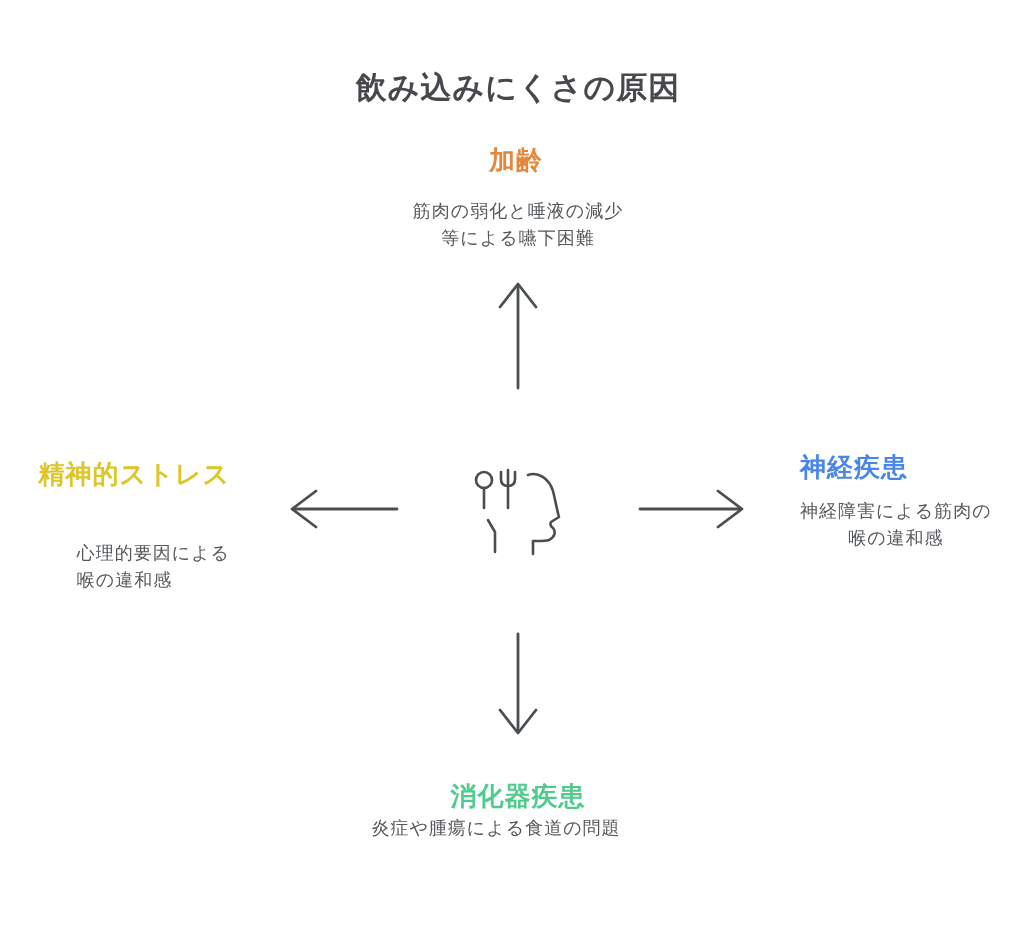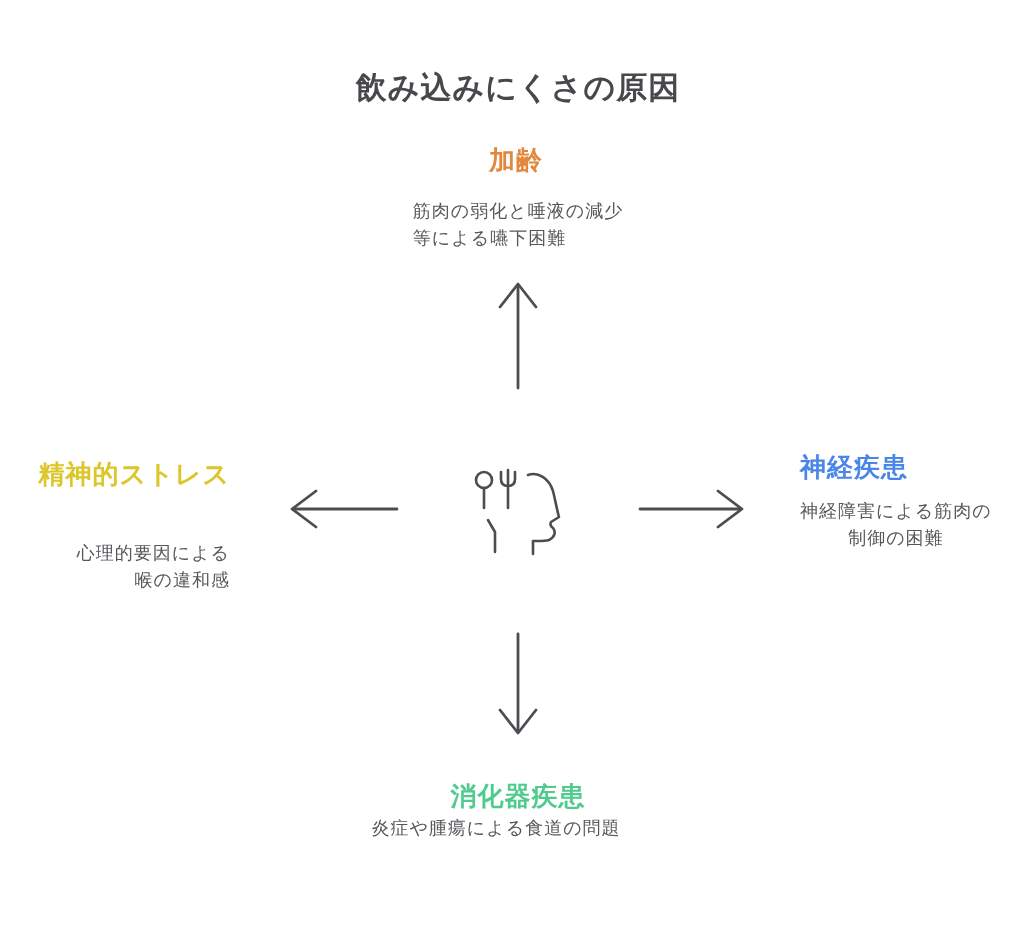--- a/index.html
+++ b/index.html
@@ -29,22 +29,22 @@
     letter-spacing: 1px;
     white-space: nowrap;
   }
   .node-desc {
     font-size: 18px;
     line-height: 27px;
     color: #55585b;
     letter-spacing: 1px;
     white-space: pre-line;
   }
-  .ta-c { text-align: left; }
-  .ta-r { text-align: right; }
+  .ta-c { text-align: center; }
+  .ta-r { text-align: left; }
   .ta-l { text-align: center; }
   svg.stroke-art {
     display: block;
     overflow: visible;
   }
   svg.stroke-art * {
     fill: none;
     stroke: #4b4e51;
     stroke-linecap: round;
     stroke-linejoin: round;
@@ -92,21 +92,21 @@
     <path d="M56 12 C66 8.5 77 15 81 28 C83 36 85 47 87 54 L79 59 C78 61 78 63 81 65 C84 69 83 74 77 77 C72 78.5 64 78 61 78 L61 91"></path>
   </svg>
 
   <svg class="abs stroke-art arrow" style="left:638px; top:490px;" width="116" height="40" viewBox="0 0 116 40" aria-hidden="true">
     <line x1="2" y1="19" x2="101" y2="19"></line>
     <path d="M80 1 L104 19 L80 37"></path>
   </svg>
 
   <div class="abs node-label ta-l" style="left: 800px; top: 450px; color: rgb(74, 134, 232);">神経疾患</div>
   <div class="abs node-desc ta-l" style="left:800px; top:498px;">神経障害による筋肉の
-制御の困難</div>
+喉の違和感</div>
 
   <svg class="abs stroke-art arrow" style="left:498px; top:630px;" width="40" height="108" viewBox="0 0 40 108" aria-hidden="true">
     <line x1="20" y1="4" x2="20" y2="102"></line>
     <path d="M2 80 L20 103 L38 80"></path>
   </svg>
 
   <div class="abs centered node-label ta-c" style="left: 518px; top: 779px; color: rgb(79, 203, 141);">消化器疾患</div>
   <div class="abs centered node-desc ta-c" style="left:488px; top:815px;margin-left:8px;">炎症や腫瘍による食道の問題</div>
 
 </div>

